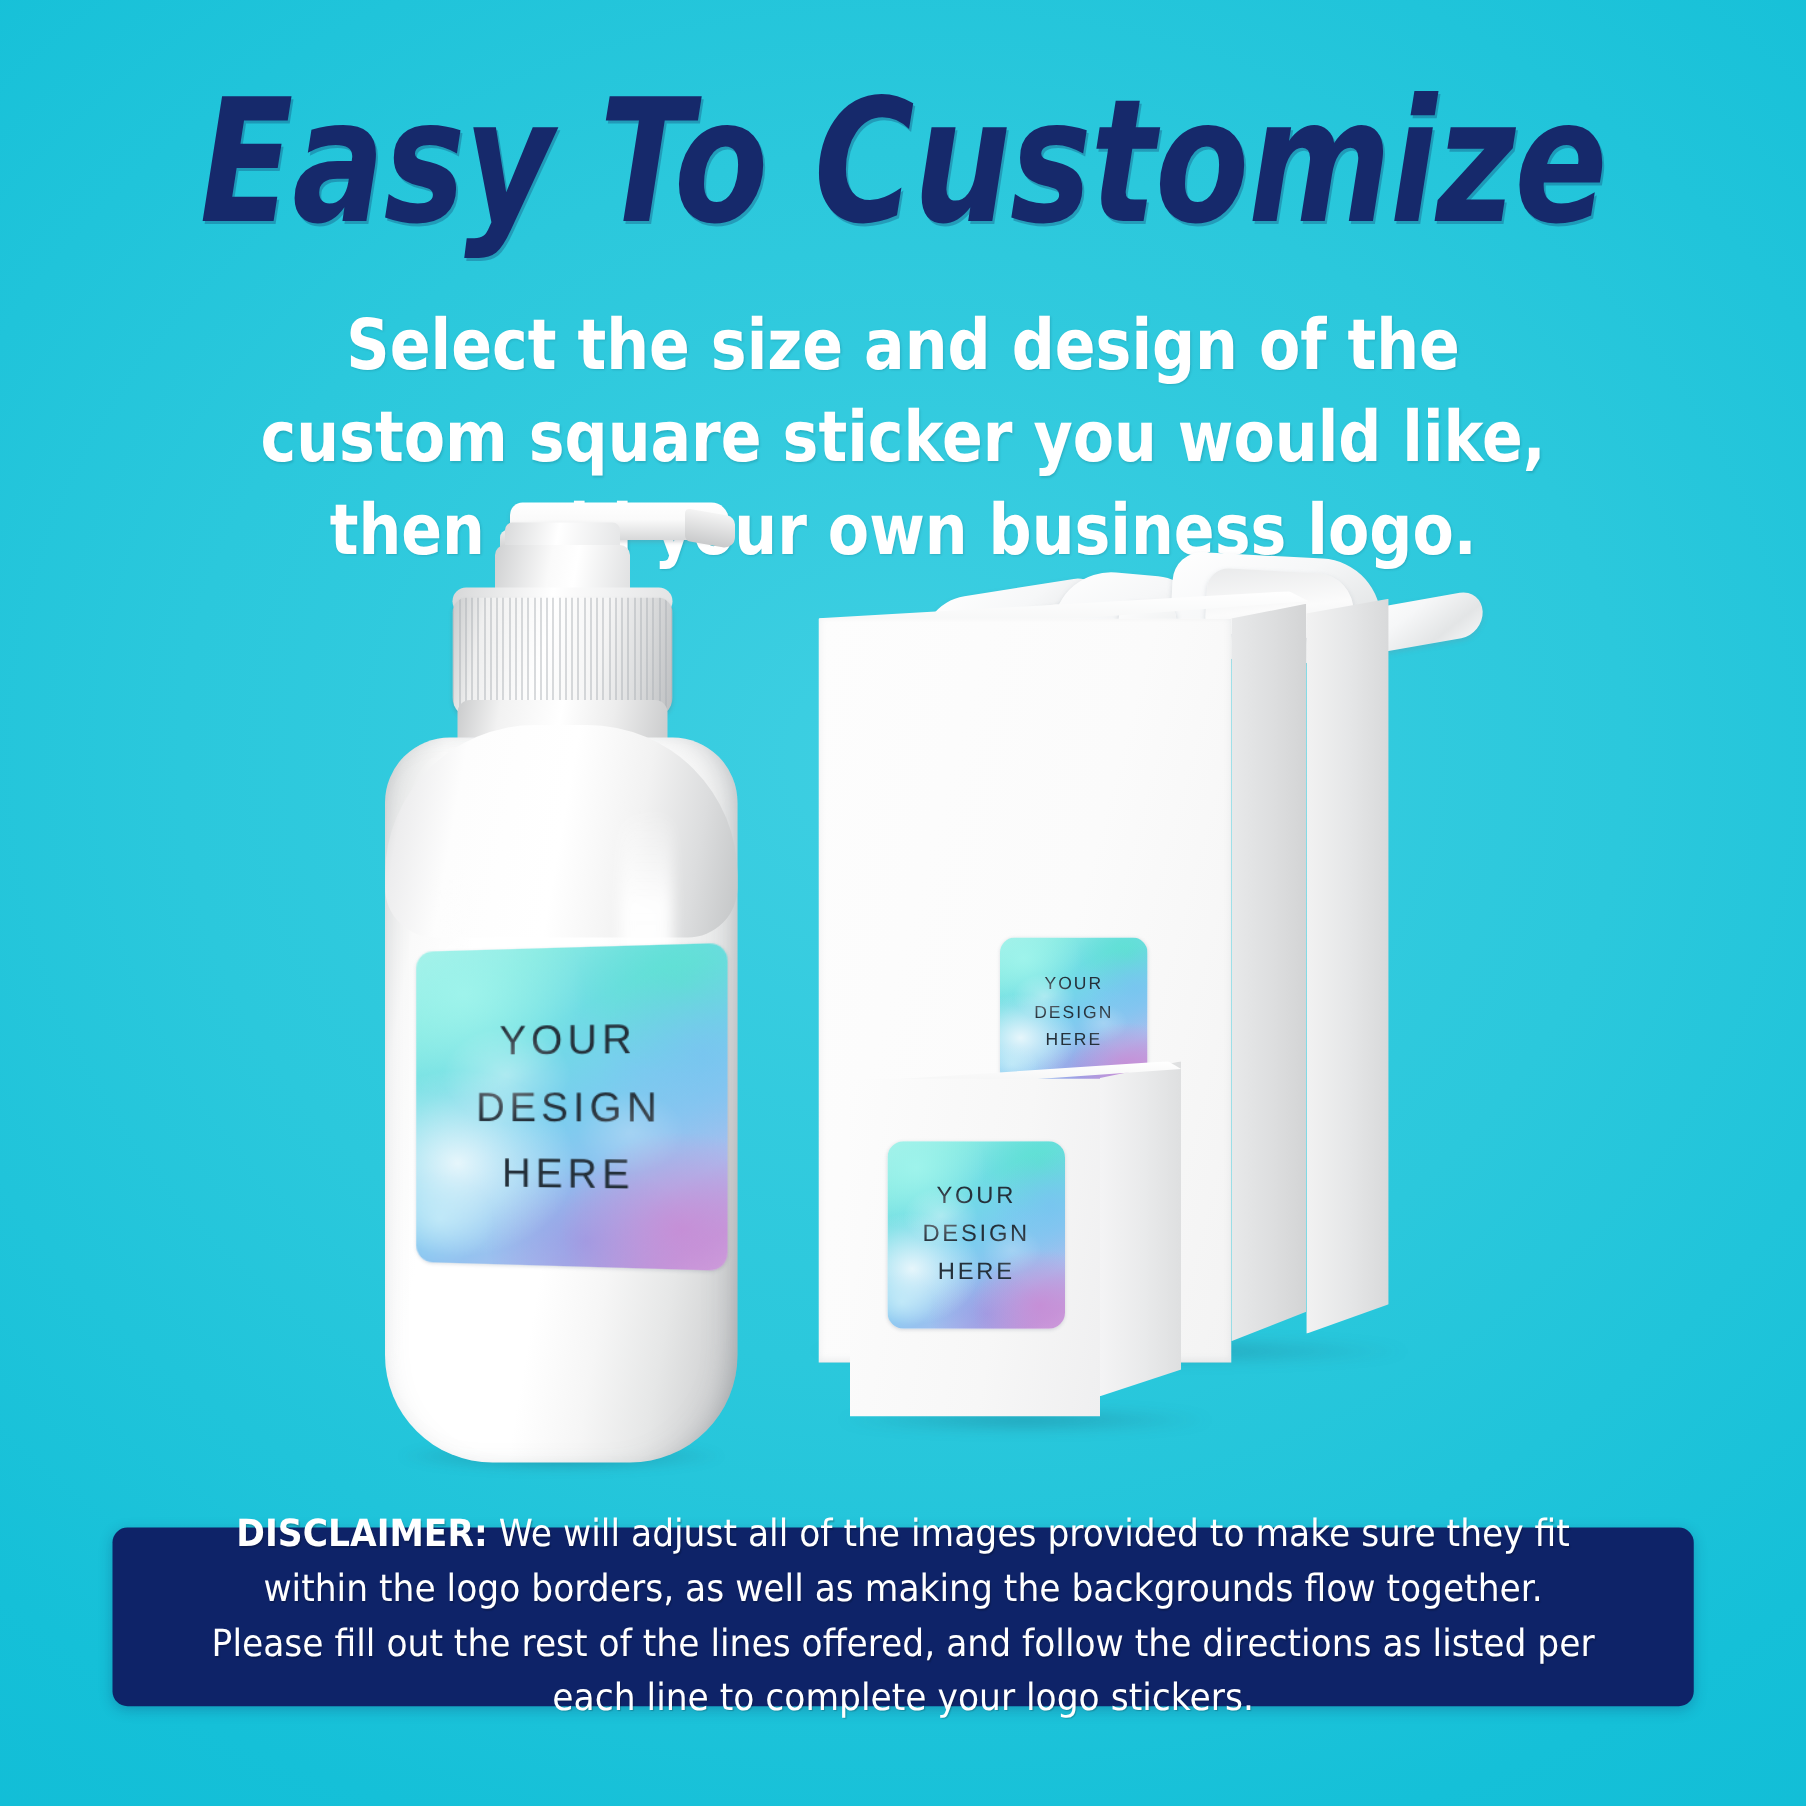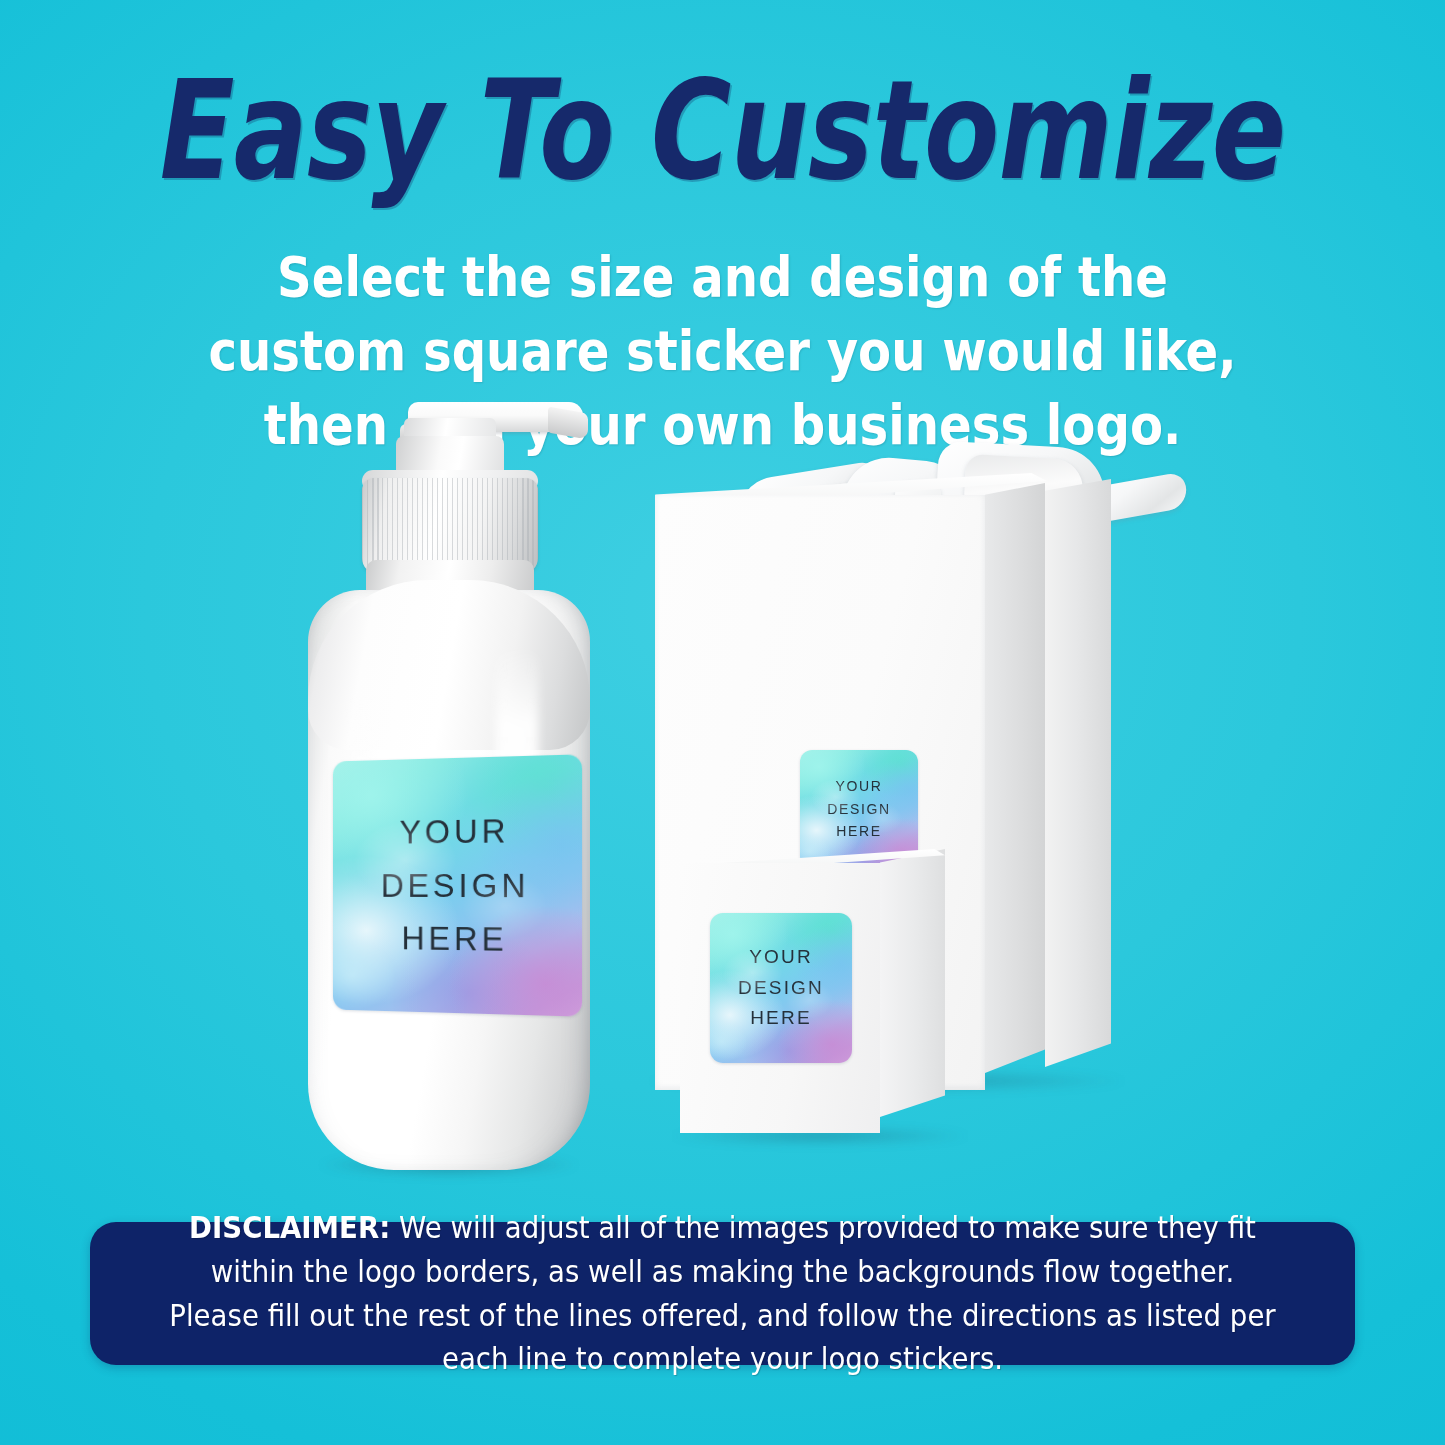--- a/index.html
+++ b/index.html
@@ -226,21 +226,21 @@
     filter:blur(5px);
   }
   .sb-sticker{
     position:absolute;left:30px;top:68px;width:142px;height:150px;border-radius:13px;
   }
   .sb-sticker .sticker-text{font-size:19px;letter-spacing:2.2px;line-height:1.62;}
 
   
   .disclaimer{
     position:absolute;left:90px;top:1222px;width:1265px;height:143px;
-    background:#0E2368;border-radius:26px;
+    background:#0E2368;border-radius:12px;
     display:flex;align-items:center;justify-content:flex-start;
     box-shadow:0 3px 10px rgba(10,35,90,.25);
   }
   .disclaimer-text{
     font-family:"DejaVu Sans", sans-serif;
     font-size:30px;line-height:1.46;color:#FFFFFF;text-align:center;
     padding:0 26px;transform:scaleX(.92);
     text-shadow:1px 1px 1px rgba(0,0,0,.20);
   }
   .disclaimer-text b{font-weight:bold;}

